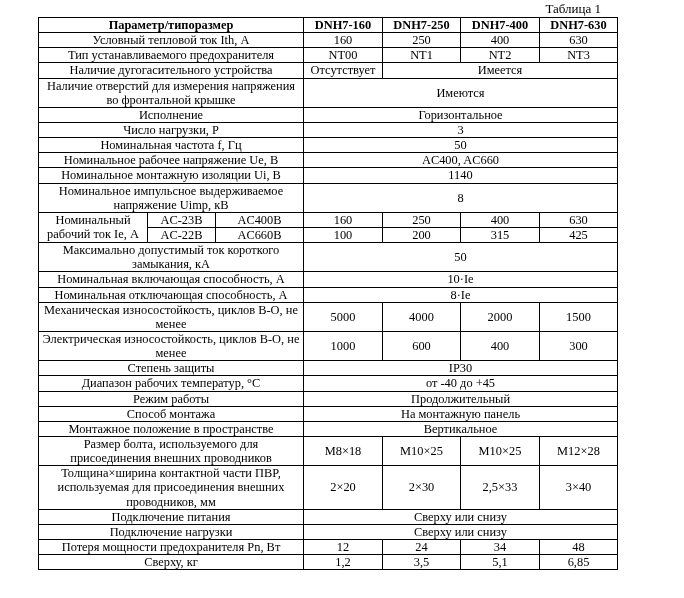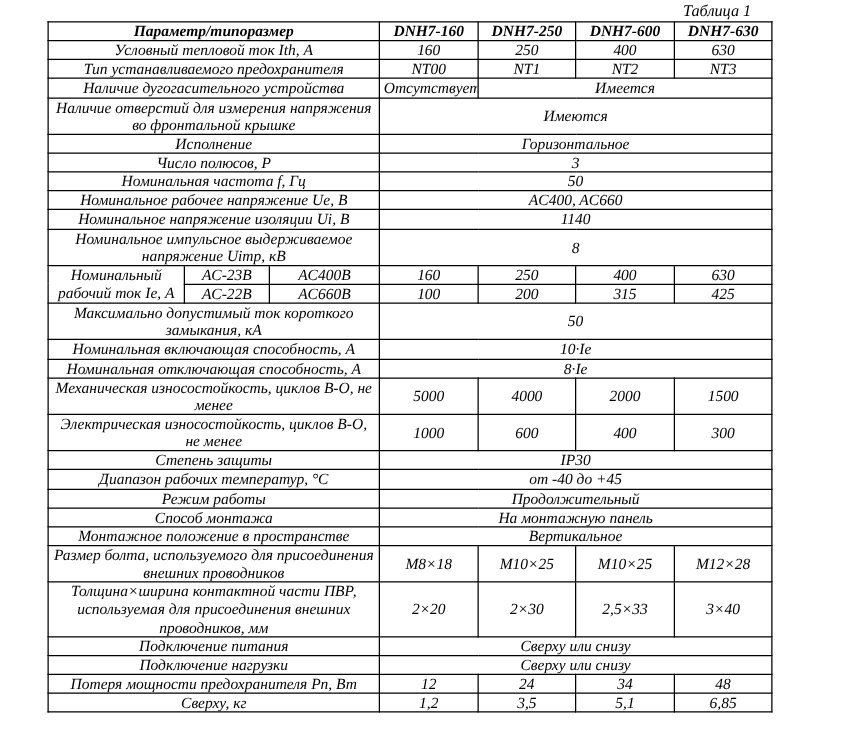--- a/index.html
+++ b/index.html
@@ -7,21 +7,20 @@
     padding: 0;
     background: #ffffff;
     width: 684px;
     height: 598px;
     overflow: hidden;
     font-family: "Liberation Serif", "DejaVu Serif", serif;
     color: #000;
   }
   .page {
     padding-top: 2px;
-    font-style: italic;
   }
   .caption {
     width: 579px;
     margin-left: 38px;
     box-sizing: border-box;
     text-align: right;
     padding-right: 16px;
     font-size: 13px;
     line-height: 14px;
     margin-bottom: 1px;
@@ -62,21 +61,21 @@
         <col style="width:78px">
         <col style="width:79px">
         <col style="width:78px">
     </colgroup>
 
     <tbody>
         <tr class="hdr">
       <th colspan="3">Параметр/типоразмер</th>
       <th>DNH7-160</th>
       <th>DNH7-250</th>
-      <th>DNH7-600</th>
+      <th>DNH7-400</th>
       <th>DNH7-630</th>
     </tr>
 
     <tr>
       <td colspan="3" class="lbl">Условный тепловой ток Ith, А</td>
       <td class="ctr">160</td>
       <td class="ctr">250</td>
       <td class="ctr">400</td>
       <td class="ctr">630</td>
     </tr>
@@ -99,36 +98,36 @@
       <td colspan="3" class="lbl">Наличие отверстий для измерения напряжения во фронтальной крышке</td>
       <td colspan="4" class="ctr">Имеются</td>
     </tr>
 
     <tr>
       <td colspan="3" class="lbl">Исполнение</td>
       <td colspan="4" class="ctr">Горизонтальное</td>
     </tr>
 
     <tr>
-      <td colspan="3" class="lbl">Число полюсов, Р</td>
+      <td colspan="3" class="lbl">Число нагрузки, Р</td>
       <td colspan="4" class="ctr">3</td>
     </tr>
 
     <tr>
       <td colspan="3" class="lbl">Номинальная частота f, Гц</td>
       <td colspan="4" class="ctr">50</td>
     </tr>
 
     <tr>
       <td colspan="3" class="lbl">Номинальное рабочее напряжение Ue, В</td>
       <td colspan="4" class="ctr">AC400, AC660</td>
     </tr>
 
     <tr>
-      <td colspan="3" class="lbl">Номинальное напряжение изоляции Ui, В</td>
+      <td colspan="3" class="lbl">Номинальное монтажную изоляции Ui, В</td>
       <td colspan="4" class="ctr">1140</td>
     </tr>
 
     <tr>
       <td colspan="3" class="lbl">Номинальное импульсное выдерживаемое напряжение Uimp, кВ</td>
       <td colspan="4" class="ctr">8</td>
     </tr>
 
     <tr>
       <td rowspan="2" class="lbl">Номинальный рабочий ток Ie, А</td>

